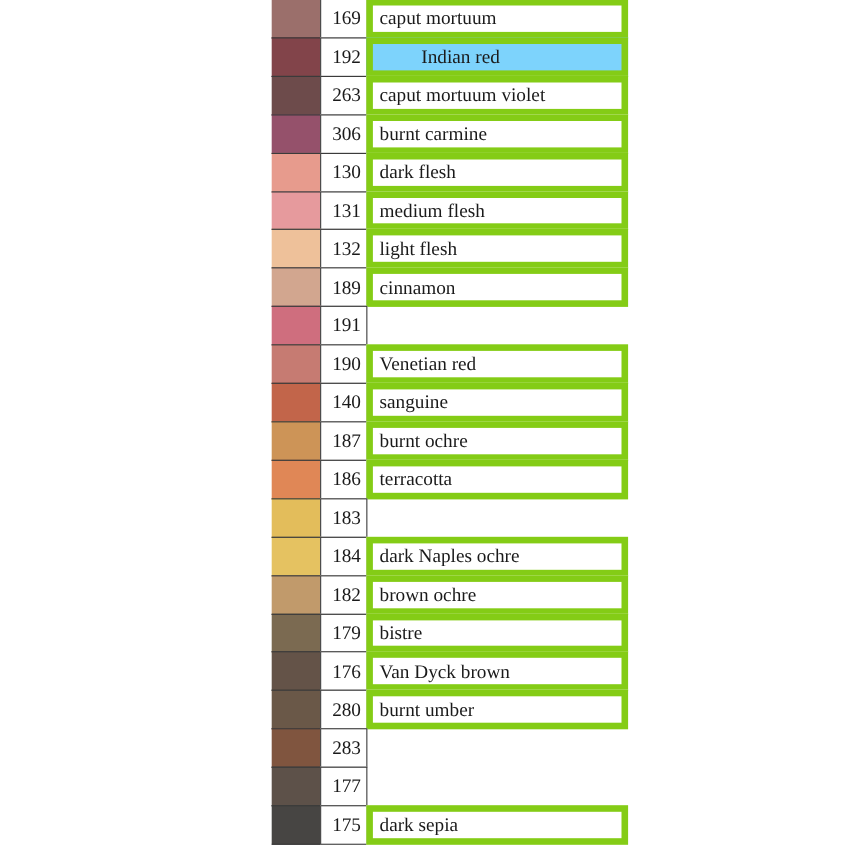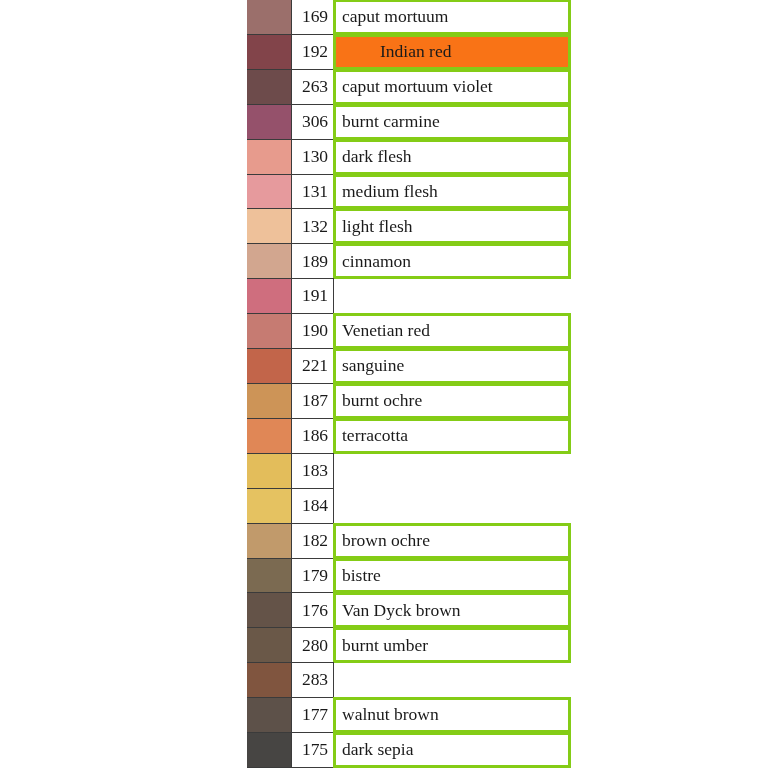--- a/index.html
+++ b/index.html
@@ -59,21 +59,21 @@
     color: #1a1a1a;
     line-height: 1;
     background: #ffffff;
     letter-spacing: -0.1px;
   }
 
   
   .cell-name {
     flex: 1 1 auto;
     box-sizing: border-box;
-    border: 3px solid #84cc16;
+    border: 6px solid #84cc16;
     margin-left: -1px;
     margin-top: -1px;
     display: flex;
     align-items: center;
     padding-left: 6px;
     font-size: 17.5px;
     color: #1a1a1a;
     line-height: 1;
     background: #ffffff;
     white-space: nowrap;
@@ -85,21 +85,21 @@
 
 <div id="swatch-table">
     <div class="swatch-row">
       <div class="cell-chip" style="background: rgb(155, 111, 107);"></div>
       <div class="cell-code">169</div>
       <div class="cell-name">caput mortuum</div>
     </div>
     <div class="swatch-row">
       <div class="cell-chip" style="background: rgb(130, 68, 74);"></div>
       <div class="cell-code">192</div>
-      <div class="cell-name" style="background: #f97316; padding-left: 44px;">Indian red</div>
+      <div class="cell-name" style="background: #7dd3fc; padding-left: 44px;">Indian red</div>
     </div>
     <div class="swatch-row">
       <div class="cell-chip" style="background: rgb(109, 75, 75);"></div>
       <div class="cell-code">263</div>
       <div class="cell-name">caput mortuum violet</div>
     </div>
     <div class="swatch-row">
       <div class="cell-chip" style="background: rgb(149, 81, 107);"></div>
       <div class="cell-code">306</div>
       <div class="cell-name">burnt carmine</div>
@@ -128,40 +128,41 @@
       <div class="cell-chip" style="background: rgb(207, 110, 126);"></div>
       <div class="cell-code">191</div>
     </div>
     <div class="swatch-row">
       <div class="cell-chip" style="background: rgb(198, 123, 114);"></div>
       <div class="cell-code">190</div>
       <div class="cell-name">Venetian red</div>
     </div>
     <div class="swatch-row">
       <div class="cell-chip" style="background: rgb(194, 101, 74);"></div>
-      <div class="cell-code">221</div>
+      <div class="cell-code">140</div>
       <div class="cell-name">sanguine</div>
     </div>
     <div class="swatch-row">
       <div class="cell-chip" style="background: rgb(205, 148, 87);"></div>
       <div class="cell-code">187</div>
       <div class="cell-name">burnt ochre</div>
     </div>
     <div class="swatch-row">
       <div class="cell-chip" style="background: rgb(224, 135, 86);"></div>
       <div class="cell-code">186</div>
       <div class="cell-name">terracotta</div>
     </div>
     <div class="swatch-row">
       <div class="cell-chip" style="background: rgb(227, 189, 91);"></div>
       <div class="cell-code">183</div>
     </div>
     <div class="swatch-row">
       <div class="cell-chip" style="background: rgb(229, 194, 97);"></div>
       <div class="cell-code">184</div>
+      <div class="cell-name">dark Naples ochre</div>
     </div>
     <div class="swatch-row">
       <div class="cell-chip" style="background: rgb(193, 154, 107);"></div>
       <div class="cell-code">182</div>
       <div class="cell-name">brown ochre</div>
     </div>
     <div class="swatch-row">
       <div class="cell-chip" style="background: rgb(123, 106, 81);"></div>
       <div class="cell-code">179</div>
       <div class="cell-name">bistre</div>
@@ -176,20 +177,19 @@
       <div class="cell-code">280</div>
       <div class="cell-name">burnt umber</div>
     </div>
     <div class="swatch-row">
       <div class="cell-chip" style="background: rgb(128, 85, 63);"></div>
       <div class="cell-code">283</div>
     </div>
     <div class="swatch-row">
       <div class="cell-chip" style="background: rgb(93, 81, 73);"></div>
       <div class="cell-code">177</div>
-      <div class="cell-name">walnut brown</div>
     </div>
     <div class="swatch-row">
       <div class="cell-chip" style="background: rgb(71, 69, 67);"></div>
       <div class="cell-code">175</div>
       <div class="cell-name">dark sepia</div>
     </div>
   </div>
 
 </body></html>

